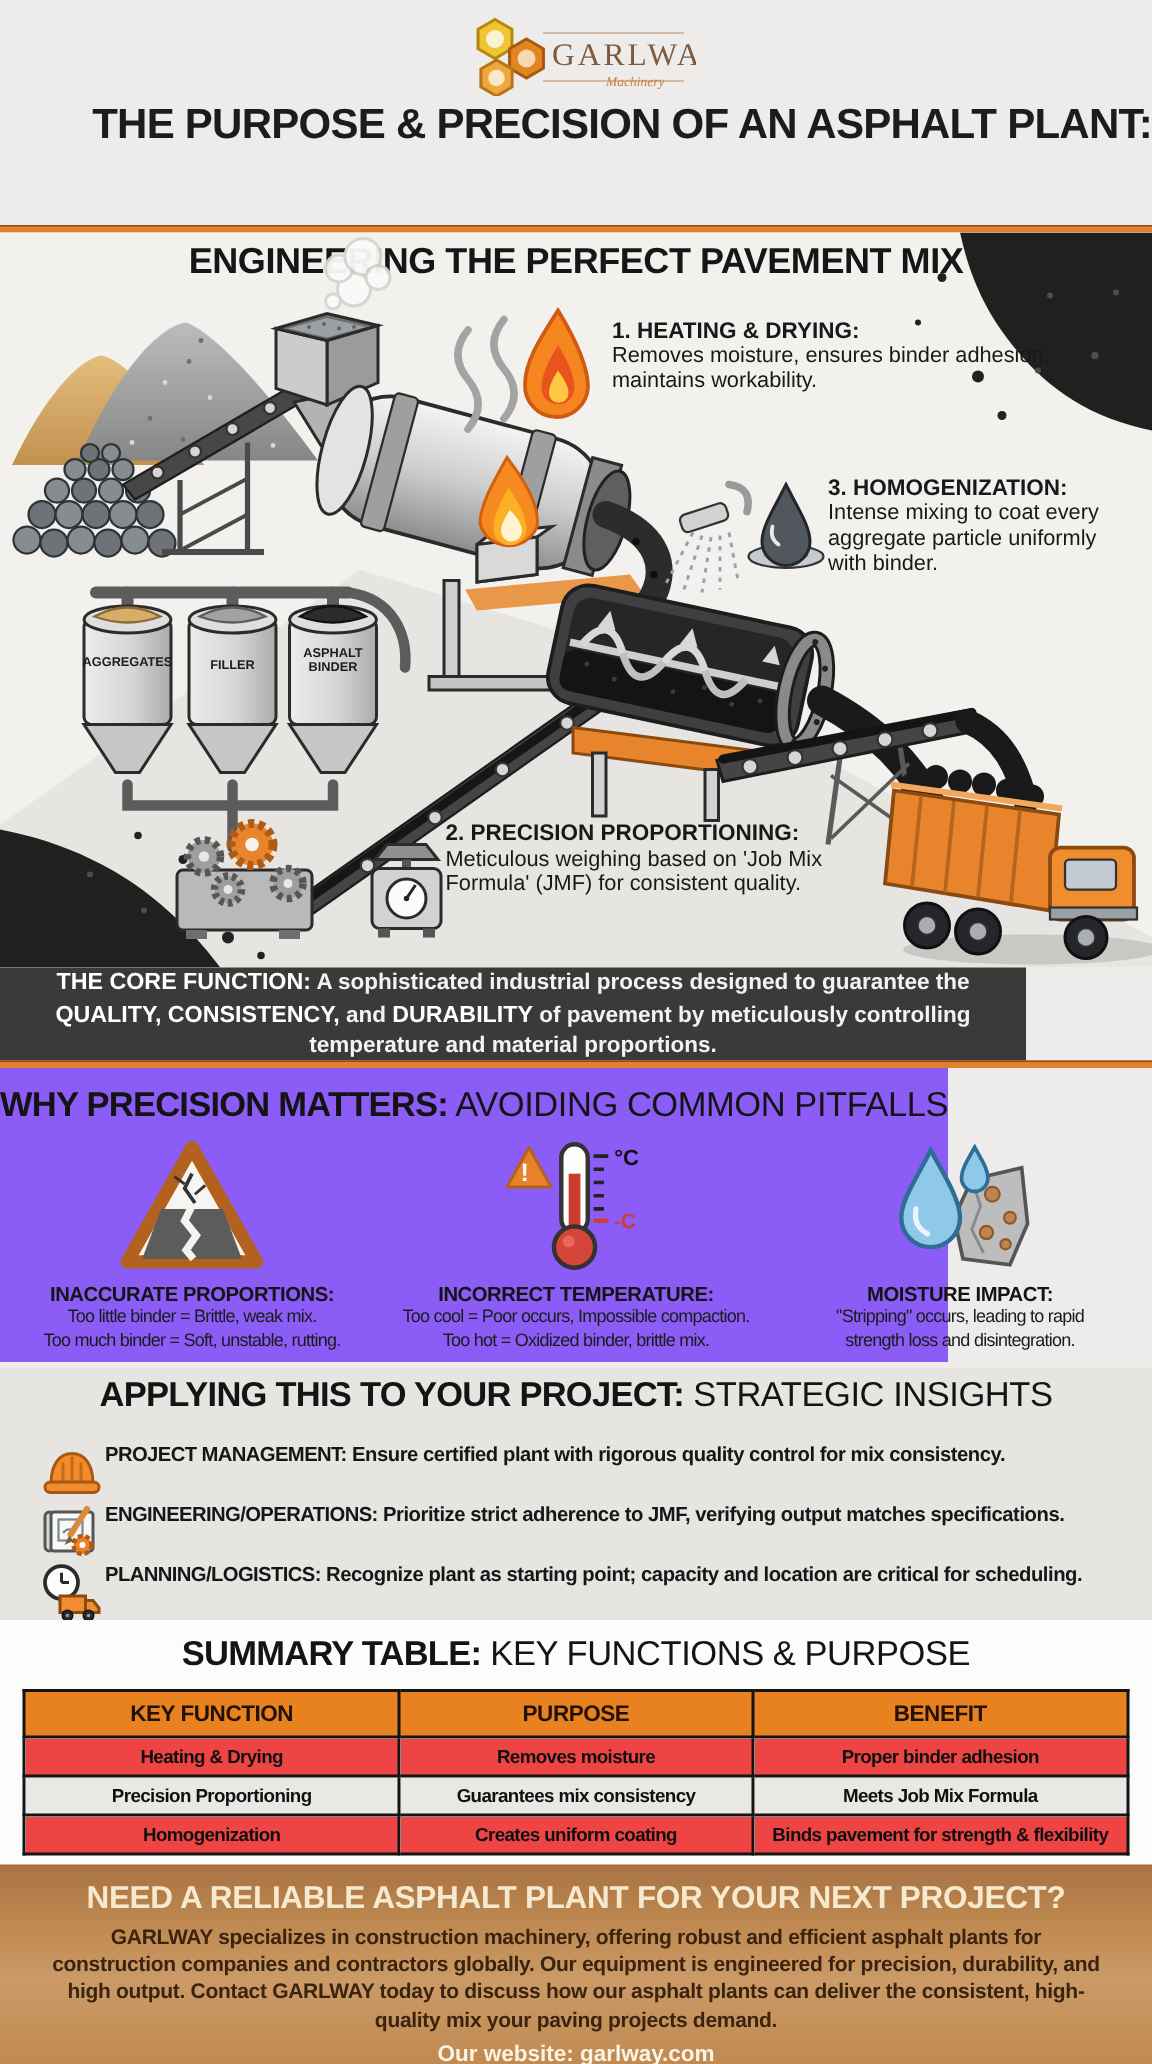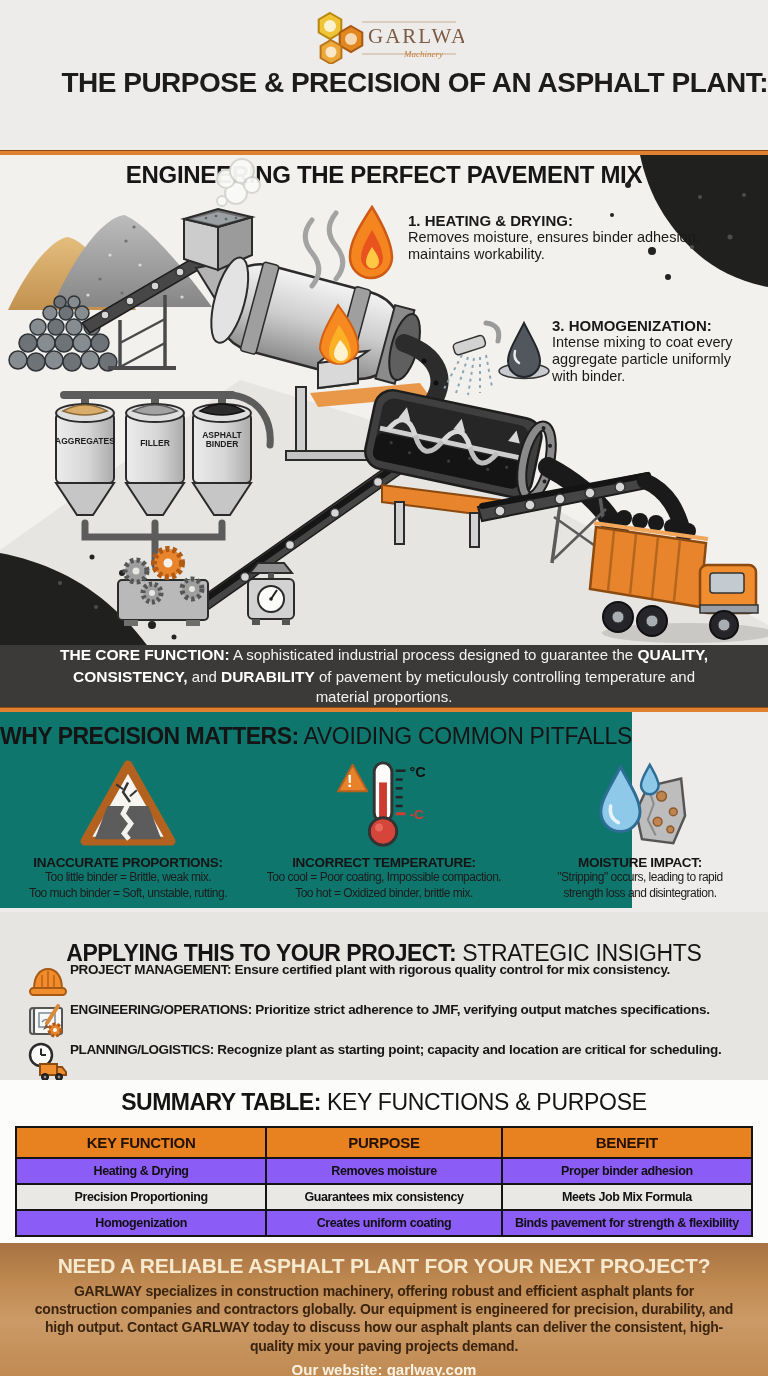--- a/index.html
+++ b/index.html
@@ -24,55 +24,55 @@
   .step .blocktitle{display:block;}
   .step1{left:408px;top:57px;width:324px;}
   .step3{left:552px;top:162px;width:194px;}
   .step2{left:297px;top:392px;width:274px;}
   .silo-label{position:absolute;font-size:8.5px;font-weight:bold;color:#1d1d1d;text-align:center;line-height:1.1;}
   .sl1{left:53px;top:282px;width:64px;}
   .sl2{left:129px;top:284px;width:52px;}
   .sl3{left:192px;top:276px;width:60px;}
 
   
-  .corebar{position:absolute;top:645px;left:0;width:768px;height:62px;background:#3b3a38;
-           display:flex;align-items:center;justify-content:center;}
+  .corebar{position:absolute;top:645px;left:0;width:684px;height:62px;background:#3b3a38;
+           display:flex;align-items:center;justify-content:center;font-weight:bold;}
   .corebar p{margin:0;width:660px;text-align:center;color:#f4f3f1;font-size:15px;line-height:1.38;}
   .corebar b{font-size:15.5px;color:#ffffff;}
 
   
   .sec-h{position:absolute;left:0;width:100%;text-align:center;margin:0;font-size:23px;
          color:#141414;letter-spacing:-0.3px;font-weight:normal;}
   .sec-h b{letter-spacing:-0.5px;}
 
   
-  .pitfalls{position:absolute;top:712px;left:0;width:632px;height:196px;background:#0f766e;}
+  .pitfalls{position:absolute;top:712px;left:0;width:632px;height:196px;background:#8b5cf6;}
   .pitfalls .sec-h{top:11px;}
   .pit-cols{position:absolute;top:44px;left:0;width:768px;display:flex;justify-content:space-around;}
   .pit-col{width:255px;text-align:center;}
   .pit-icon{height:96px;display:flex;align-items:center;justify-content:center;}
   .pit-title{font-size:13.5px;font-weight:bold;color:#141414;margin-top:3px;letter-spacing:-0.3px;}
   .pit-line{font-size:12px;color:#1b1b1b;letter-spacing:-0.5px;line-height:1.3;white-space:nowrap;}
 
   
   .insights{position:absolute;top:912px;left:0;width:768px;height:168px;background:#e6e5e2;}
-  .insights .sec-h{top:28px;text-align:center;}
+  .insights .sec-h{top:4px;text-align:center;}
   .ins-rows{position:absolute;top:50px;left:26px;width:730px;}
   .ins-row{display:flex;height:40px;font-weight:bold;}
   .ins-icon{width:44px;flex:0 0 44px;display:flex;align-items:center;justify-content:center;}
   .ins-text{font-size:13.5px;color:#161616;letter-spacing:-0.3px;white-space:nowrap;}
   .ins-text b{letter-spacing:-0.4px;}
 
   
   .summary{position:absolute;top:1080px;left:0;width:768px;height:163px;background:#fcfcfb;}
   .summary .sec-h{top:9px;}
   table.sum{position:absolute;top:46px;left:15px;width:738px;border-collapse:collapse;table-layout:fixed;}
   table.sum th{background:#E8811F;color:#231104;font-size:15px;padding:6px 18px;border:2px solid #141414;letter-spacing:-0.3px;}
   table.sum td{font-size:12.5px;font-weight:bold;letter-spacing:-0.4px;color:#101010;text-align:center;
-               padding:5px 2px;border:2px solid #141414;background:#8b5cf6;white-space:nowrap;overflow:hidden;}
+               padding:5px 2px;border:2px solid #141414;background:#ef4444;white-space:nowrap;overflow:hidden;}
   table.sum tr.alt td{background:#e9e8e5;}
   col.c1{width:34%}col.c2{width:32%}col.c3{width:34%}
 
   
   .footer{position:absolute;top:1243px;left:0;width:768px;height:133px;text-align:center;
           background:linear-gradient(180deg,#a87243 0%,#bf8951 30%,#cb9a66 58%,#c08a52 100%);}
   .footer h2{margin:11px 0 4px;font-size:21px;color:#f7e9cd;letter-spacing:-0.2px;}
   .footer .body{width:706px;margin:0 auto;font-size:14px;font-weight:bold;line-height:1.3;color:#3a2410;letter-spacing:-0.2px;}
   .footer .site{margin-top:6px;font-size:15px;font-weight:bold;color:#fbf3e3;}
 </style>
@@ -414,20 +414,24 @@
     <div class="silo-label sl3">ASPHALT BINDER</div>
 
     <div class="step step1">
       <b class="blocktitle">1. HEATING &amp; DRYING:</b>
       <span>Removes moisture, ensures binder adhesion, maintains workability.</span>
     </div>
     <div class="step step3">
       <b class="blocktitle">3. HOMOGENIZATION:</b>
       <span>Intense mixing to coat every aggregate particle uniformly with binder.</span>
     </div>
+    <div class="step step2">
+      <b>2. PRECISION PROPORTIONING:</b>
+      <span>Meticulous weighing based on 'Job Mix Formula' (JMF) for consistent quality.</span>
+    </div>
   </div>
 
   <div class="corebar">
     <p><b>THE CORE FUNCTION:</b><span> A sophisticated industrial process designed to guarantee the </span><b>QUALITY, CONSISTENCY,</b><span> and </span><b>DURABILITY</b><span> of pavement by meticulously controlling temperature and material proportions.</span></p>
   </div>
 
   <div class="divider div2"></div>
 
   <div class="pitfalls">
     <h2 class="sec-h"><b>WHY PRECISION MATTERS:</b><span> AVOIDING COMMON PITFALLS</span></h2>
@@ -462,21 +466,21 @@
             <line x1="62" y1="23" x2="69" y2="23" stroke="#222" stroke-width="2.5"></line>
             <line x1="62" y1="32" x2="69" y2="32" stroke="#222" stroke-width="2.5"></line>
             <line x1="62" y1="41" x2="69" y2="41" stroke="#222" stroke-width="2.5"></line>
             <line x1="62" y1="50" x2="69" y2="50" stroke="#222" stroke-width="2.5"></line>
             <line x1="62" y1="58" x2="72" y2="58" stroke="#cf3d30" stroke-width="3"></line>
             <text x="76" y="20" font-size="15" font-weight="bold" fill="#111">°C</text>
             <text x="76" y="63" font-size="14" font-weight="bold" fill="#cf3d30">-C</text>
           </svg>
         </div>
         <div class="pit-title">INCORRECT TEMPERATURE:</div>
-        <div class="pit-line">Too cool = Poor coating, Impossible compaction.</div>
+        <div class="pit-line">Too cool = Poor occurs, Impossible compaction.</div>
         <div class="pit-line">Too hot = Oxidized binder, brittle mix.</div>
       </div>
 
       <div class="pit-col">
         <div class="pit-icon">
           <svg width="98" height="94" viewBox="0 0 100 96">
             <polygon points="58,30 92,22 96,60 84,88 52,84 46,56" fill="#bdbdbd" stroke="#555" stroke-width="2.5"></polygon>
             <polyline points="58,30 64,48 58,64 66,80" stroke="#8a8a8a" stroke-width="2" fill="none"></polyline>
             <circle cx="72" cy="40" r="5" fill="#bf8450" stroke="#8a5a2e" stroke-width="1.5"></circle>
             <circle cx="84" cy="56" r="4" fill="#bf8450" stroke="#8a5a2e" stroke-width="1.5"></circle>

